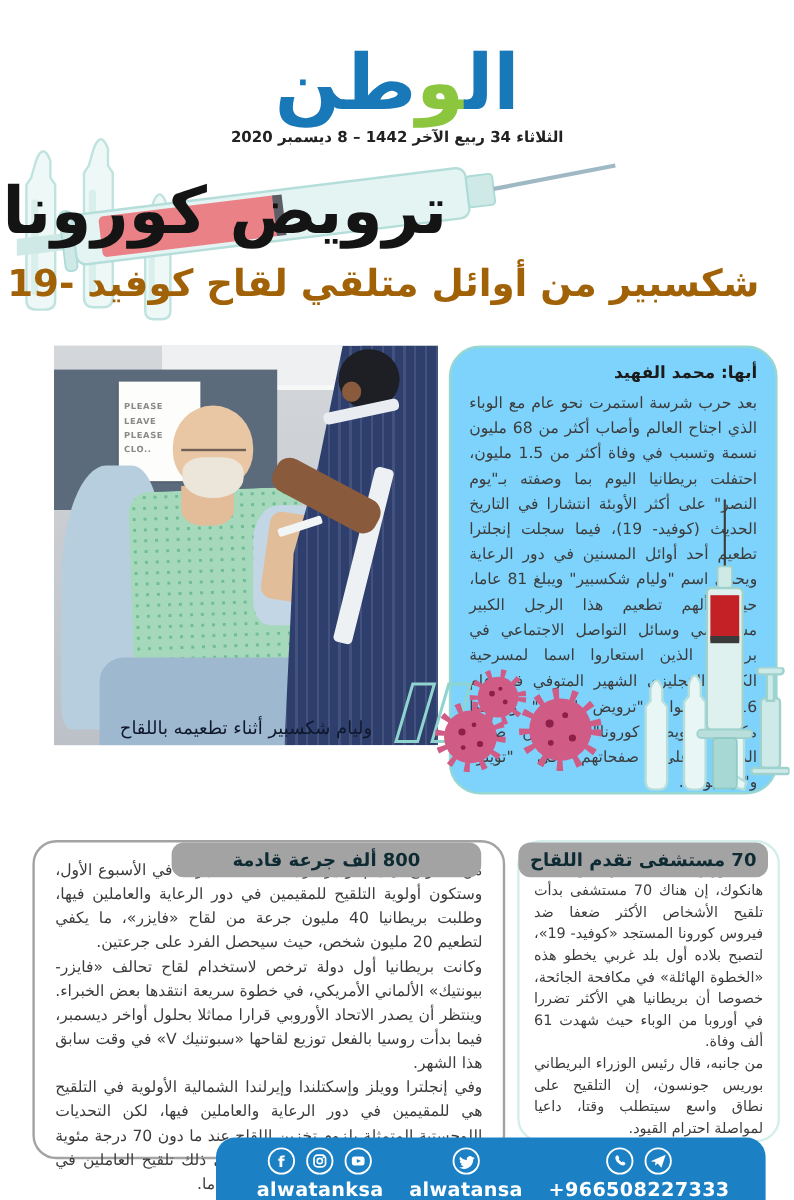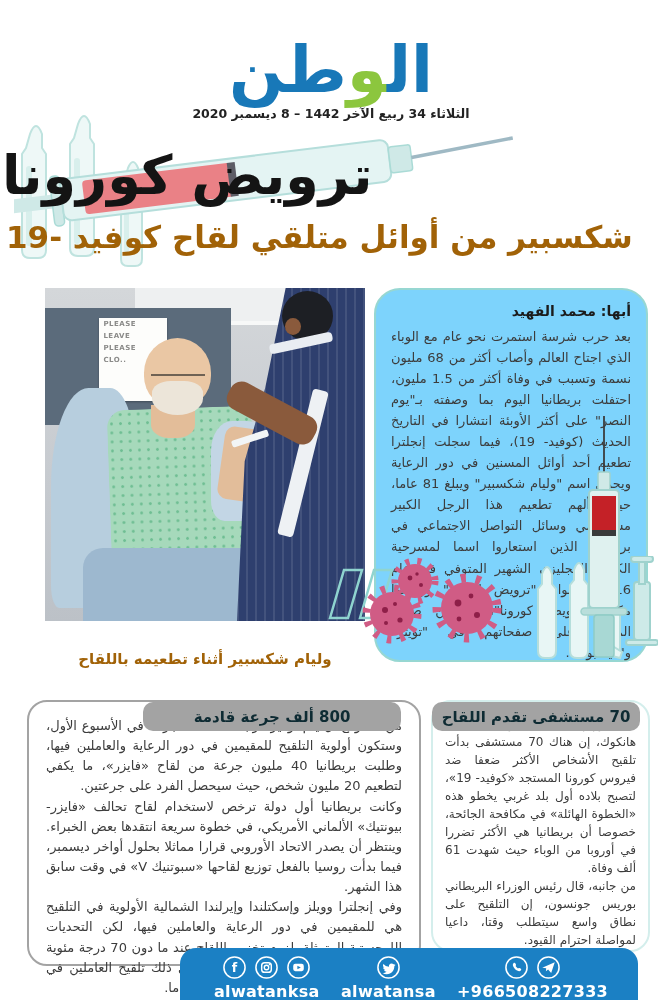--- a/index.html
+++ b/index.html
@@ -27,21 +27,21 @@
 
   
   .photo { position:absolute; left:45px; top:288px; width:320px; height:333px;
            background:linear-gradient(180deg,#d4d7da 0%,#c6cacf 60%,#bcc1c7 100%);
            overflow:hidden; z-index:3; }
   .ph-window { position:absolute; left:28%; top:0; width:72%; height:11%; background:#eef0f1;
                border-bottom:4px solid #f7f8f8; }
   .ph-panel-l { position:absolute; left:0; top:6%; width:58%; height:35%; background:#5b6b7b; }
   .ph-panel-r { position:absolute; left:80%; top:0; width:20%; height:26%; background:#4e5e6e; }
   .ph-sign { position:absolute; left:17%; top:9%; width:21%; height:25%; background:#fdfdfb;
-             padding:1px 4px; box-shadow:0 1px 2px rgba(0,0,0,.3); }
+             padding:16px 4px; box-shadow:0 1px 2px rgba(0,0,0,.3); }
   .ph-sign div { font-size:7px; color:#8a8a88; font-weight:bold; letter-spacing:.5px;
                  line-height:1.7; direction:ltr; text-align:left; }
   .ph-chair-post { position:absolute; left:8%; top:44%; width:5%; height:50%;
                    background:#1d1d20; border-radius:6px; }
   .ph-chair-foot { position:absolute; left:5%; top:88%; width:28%; height:4%;
                    background:#232327; border-radius:4px; transform:rotate(8deg); }
   .ph-man-head { position:absolute; left:31%; top:15%; width:21%; height:21%;
                  background:#eac7a4; border-radius:50% 50% 46% 46%; }
   .ph-glasses { position:absolute; left:33%; top:23.5%; width:17%; height:3%;
                 border-bottom:2px solid #6f6254; }
@@ -70,22 +70,22 @@
   .ph-nurse-ear { position:absolute; left:75%; top:9%; width:5%; height:5%;
                   background:#8a5a3c; border-radius:50%; }
   .ph-nurse-collar { position:absolute; left:70%; top:15%; width:20%; height:3%;
                      background:#e9edf2; border-radius:4px; transform:rotate(-12deg); }
   .ph-apron { position:absolute; left:78%; top:30%; width:5%; height:45%;
               background:#eef1f4; transform:rotate(14deg); border-radius:4px; }
   .ph-nurse-arm { position:absolute; left:56%; top:33%; width:30%; height:9%;
                   background:#8a5a3c; border-radius:12px; transform:rotate(28deg); }
   .ph-syringe-hand { position:absolute; left:58%; top:44%; width:12%; height:2%;
                      background:#f2f5f6; border-radius:2px; transform:rotate(-18deg); }
-  .caption { position:absolute; left:45px; top:650px; width:320px; text-align:center;
-             color:#a16207; font-weight:bold; font-size:15px; z-index:3; }
+  .caption { position:absolute; left:45px; top:598px; width:320px; text-align:center;
+             color:#0f172a; font-weight:normal; font-size:15px; z-index:3; }
 
   
   .article-box { position:absolute; left:374px; top:288px; width:274px; height:374px;
                  border:2.5px solid #97d7d2; border-radius:26px; z-index:2;
                  padding:13px 15px 0 15px; background:#7dd3fc; }
   .byline { font-size:14px; font-weight:bold; color:#1b1b1b; margin-bottom:7px; }
   .article-box p { font-size:13px; line-height:1.62; color:#3c3c3c; text-align:justify; }
   .v-syringe { position:absolute; left:576px; top:416px; width:58px; height:248px; z-index:6; }
   .art-deco  { position:absolute; left:326px; top:556px; width:332px; height:112px; z-index:5; }
 

